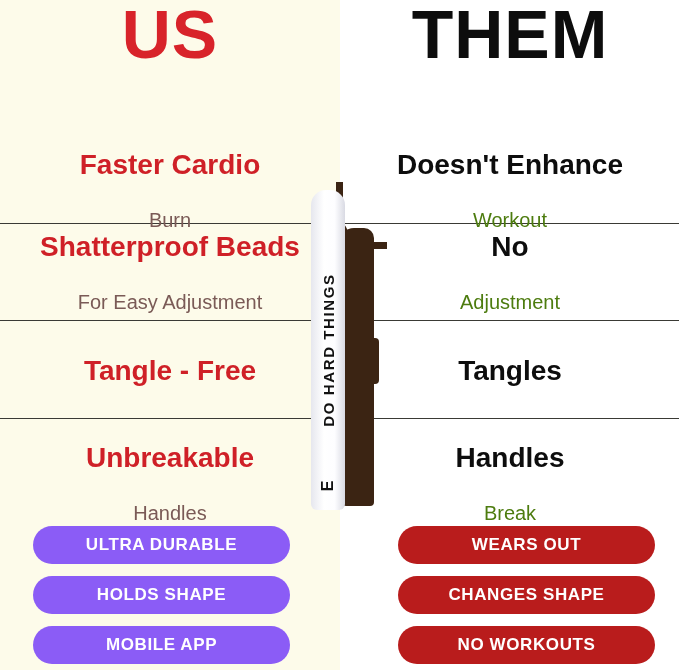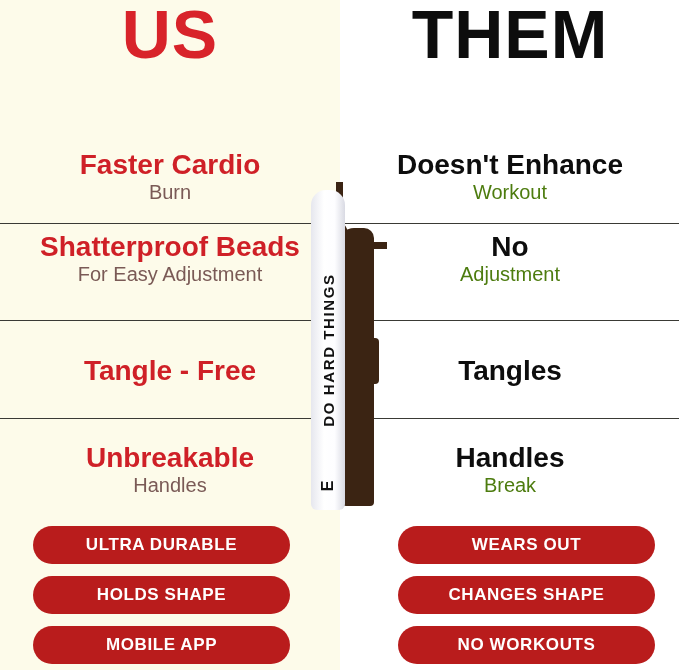--- a/index.html
+++ b/index.html
@@ -84,20 +84,21 @@
     font-size: 28px;
     font-weight: bold;
     line-height: 29px;
     white-space: nowrap;
   }
   .cell-sub {
     font-size: 20px;
     font-weight: normal;
     line-height: 26px;
     white-space: nowrap;
+    margin-top: 28px;
   }
   .cell-left .cell-title { color: #cf2027; }
   .cell-left .cell-sub   { color: #7a5a56; }
   .cell-right .cell-title { color: #0d0d0d; }
   .cell-right .cell-sub   { color: #4d7c0f; }
 
   .r1 { top: 150px; }
   .r2 { top: 232px; }
   .r3 { top: 356px; }
   .r4 { top: 443px; }
@@ -110,21 +111,21 @@
     border-radius: 19px;
     color: #ffffff;
     font-size: 17px;
     font-weight: bold;
     letter-spacing: 0.6px;
     display: flex;
     align-items: center;
     justify-content: center;
     box-sizing: border-box;
   }
-  .pill-dark { left: 33px;  background: #b91c1c; }
+  .pill-dark { left: 33px;  background: #8b5cf6; }
   .pill-red  { left: 398px; background: #b91c1c; }
   .p1 { top: 526px; }
   .p2 { top: 576px; }
   .p3 { top: 626px; }
 
   
   .product {
     position: absolute;
     left: 300px;
     top: 182px;

